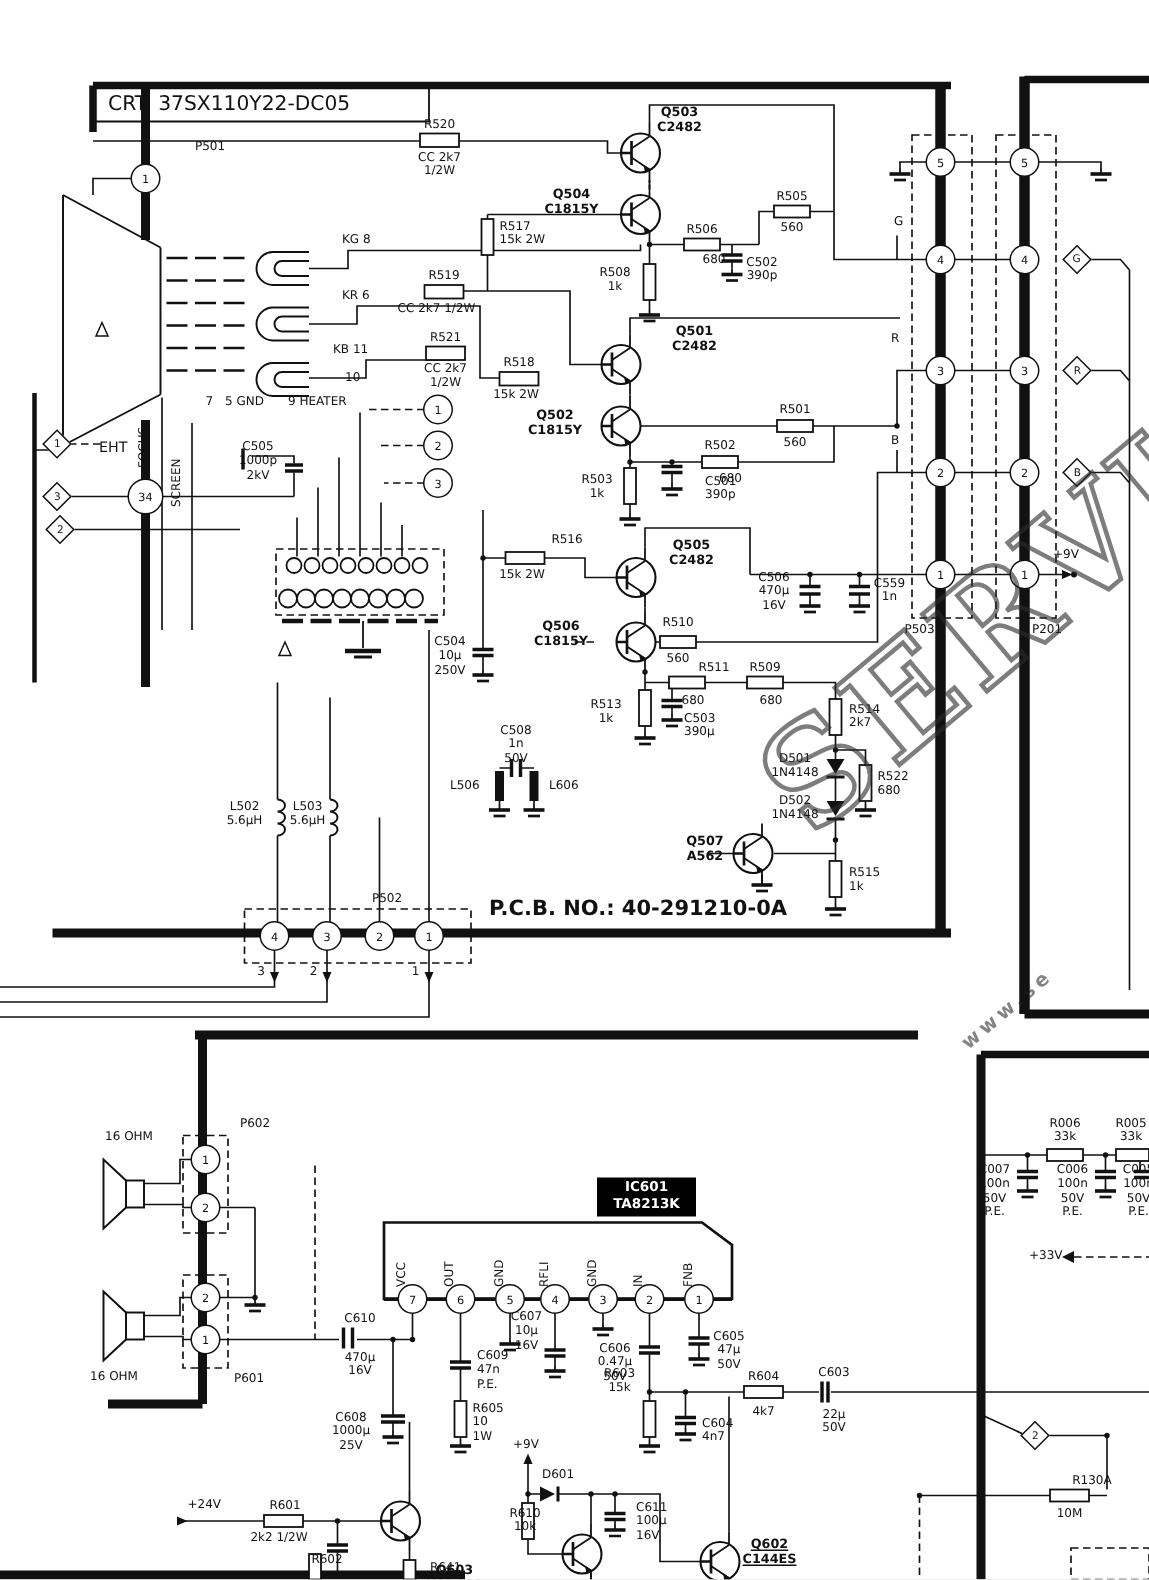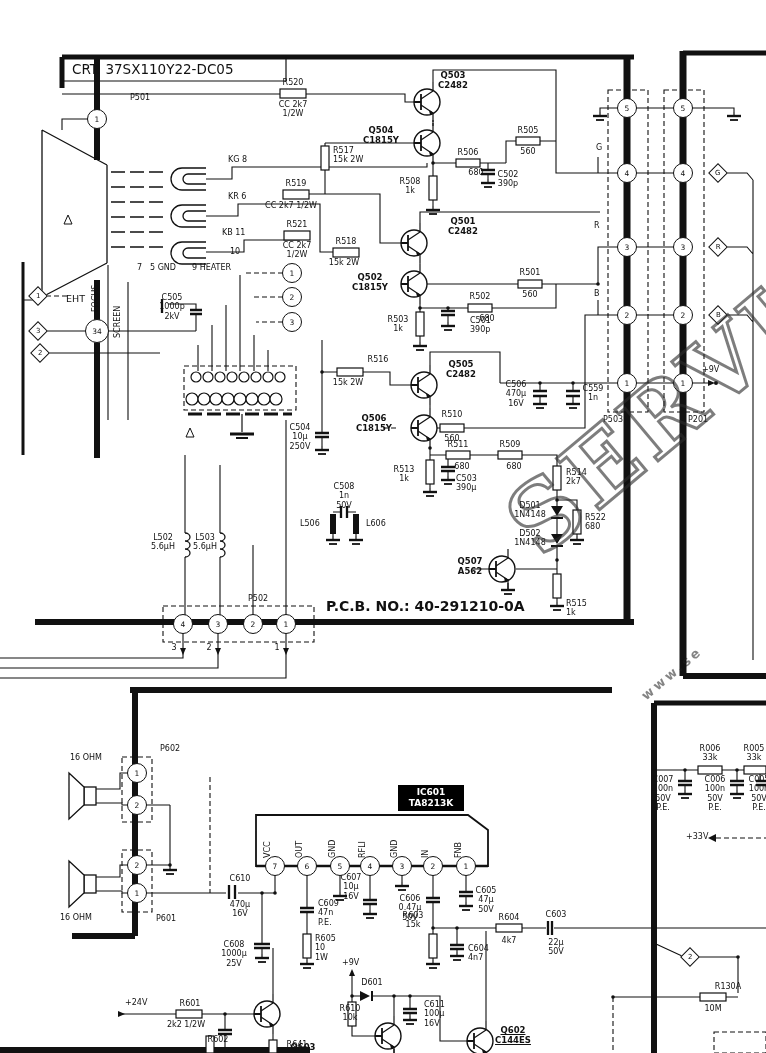--- a/index.html
+++ b/index.html
@@ -434,21 +434,21 @@
 470µ
 16V</div>
     <div class="lbl" style="left: 593px; top: 384px;">C559
 1n</div>
     <div class="lbl l" style="left: 583px; top: 415px; padding-left: 20px;">P503</div>
     <div class="lbl l" style="left: 688px; top: 415px;">P201</div>
     <div class="lbl l" style="left: 702px; top: 365px;">+9V</div>
     <div class="lbl" style="left: 300px; top: 423px;">C504
 10µ
 250V</div>
-    <div class="lbl" style="left: 458px; top: 440px;">R511</div>
+    <div class="lbl" style="left: 458px; top: 440px; padding-left: 36px;">R511</div>
     <div class="lbl" style="left: 462px; top: 462px;">680</div>
     <div class="lbl" style="left: 510px; top: 440px;">R509</div>
     <div class="lbl" style="left: 514px; top: 462px;">680</div>
     <div class="lbl" style="left: 404px; top: 465px;">R513
 1k</div>
     <div class="lbl l" style="left: 456px; top: 474px;">C503
 390µ</div>
     <div class="lbl l" style="left: 566px; top: 468px;">R514
 2k7</div>
     <div class="lbl" style="left: 344px; top: 482px;">C508
@@ -459,21 +459,21 @@
     <div class="lbl" style="left: 163px; top: 533px;">L502
 5.6µH</div>
     <div class="lbl" style="left: 205px; top: 533px;">L503
 5.6µH</div>
     <div class="lbl" style="left: 530px; top: 501px;">D501
 1N4148</div>
     <div class="lbl" style="left: 530px; top: 529px;">D502
 1N4148</div>
     <div class="lbl l" style="left: 585px; top: 513px;">R522
 680</div>
-    <div class="lbl l" style="left: 566px; top: 577px; margin-top: 22px;">R515
+    <div class="lbl l" style="left: 566px; top: 577px;">R515
 1k</div>
     <div class="lbl b" style="left: 470px; top: 556px;">Q507
 A562</div>
     <div class="lbl l" style="left: 248px; top: 594px;">P502</div>
     <div class="lbl l" style="left: 596px; top: 143px;">G</div>
     <div class="lbl l" style="left: 594px; top: 221px;">R</div>
     <div class="lbl l" style="left: 594px; top: 289px;">B</div>
     <div class="lbl" style="left: 174px; top: 643px;">3</div>
     <div class="lbl" style="left: 209px; top: 643px;">2</div>
     <div class="lbl" style="left: 277px; top: 643px;">1</div>

